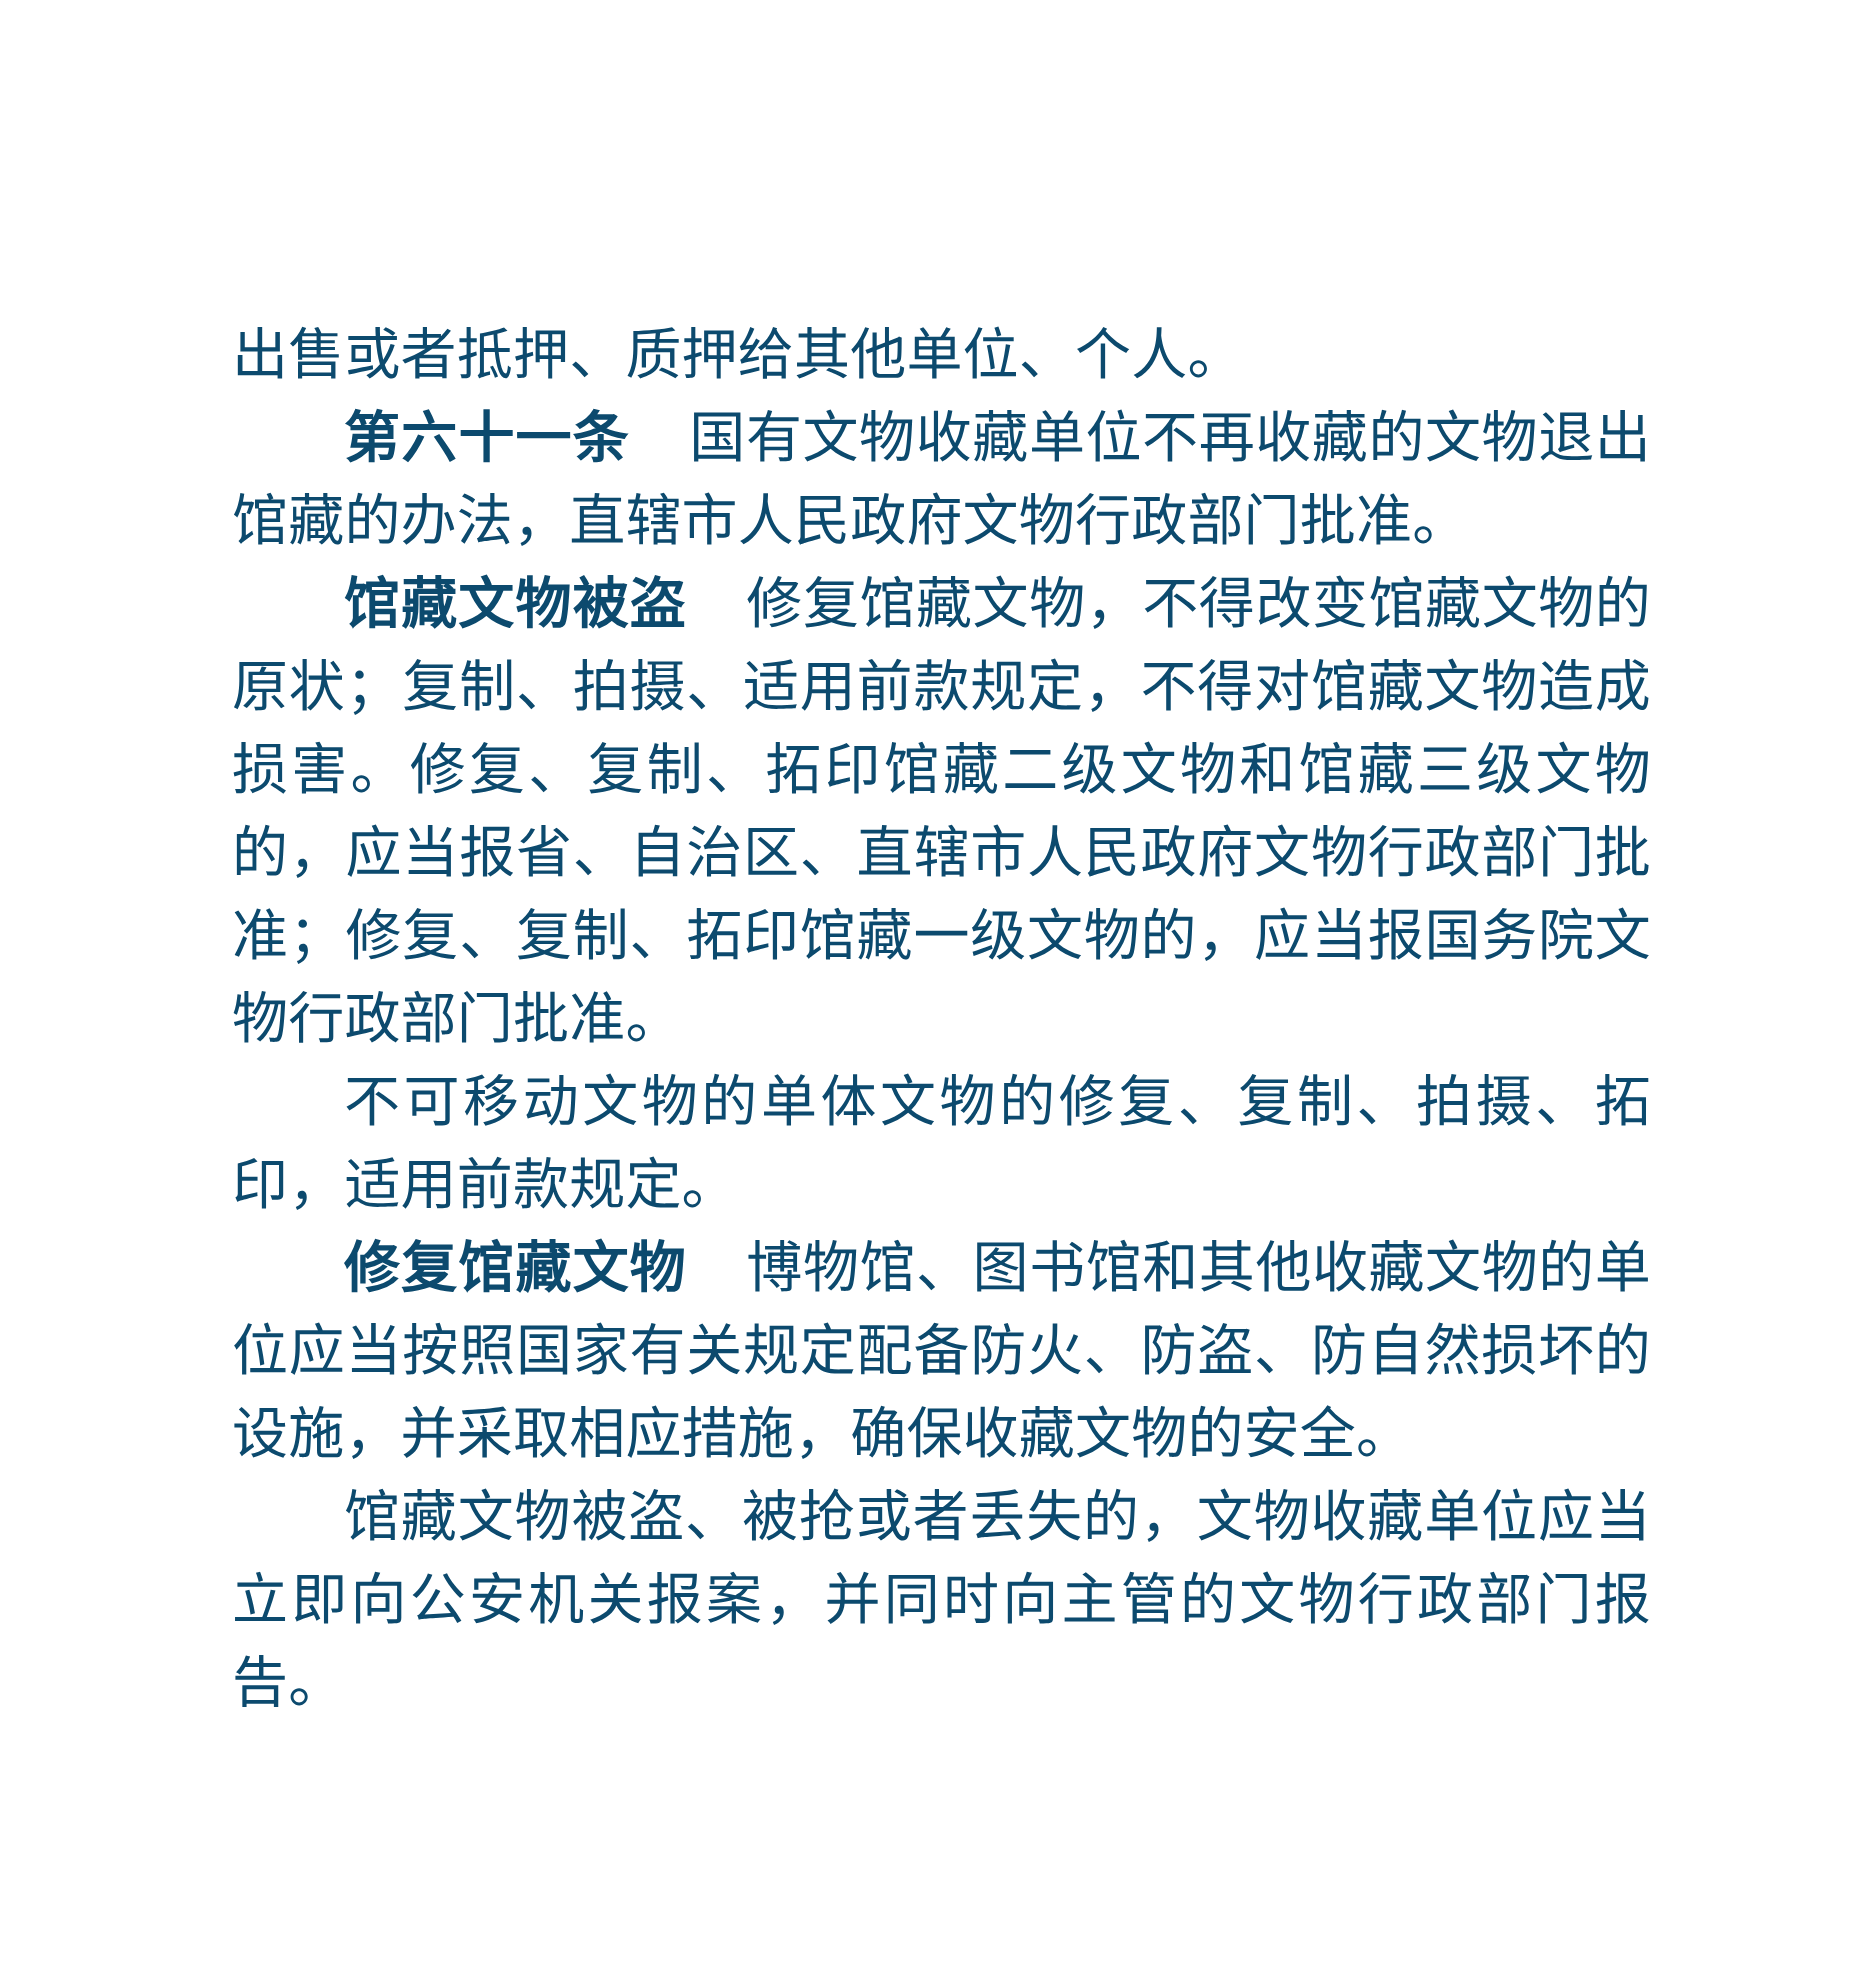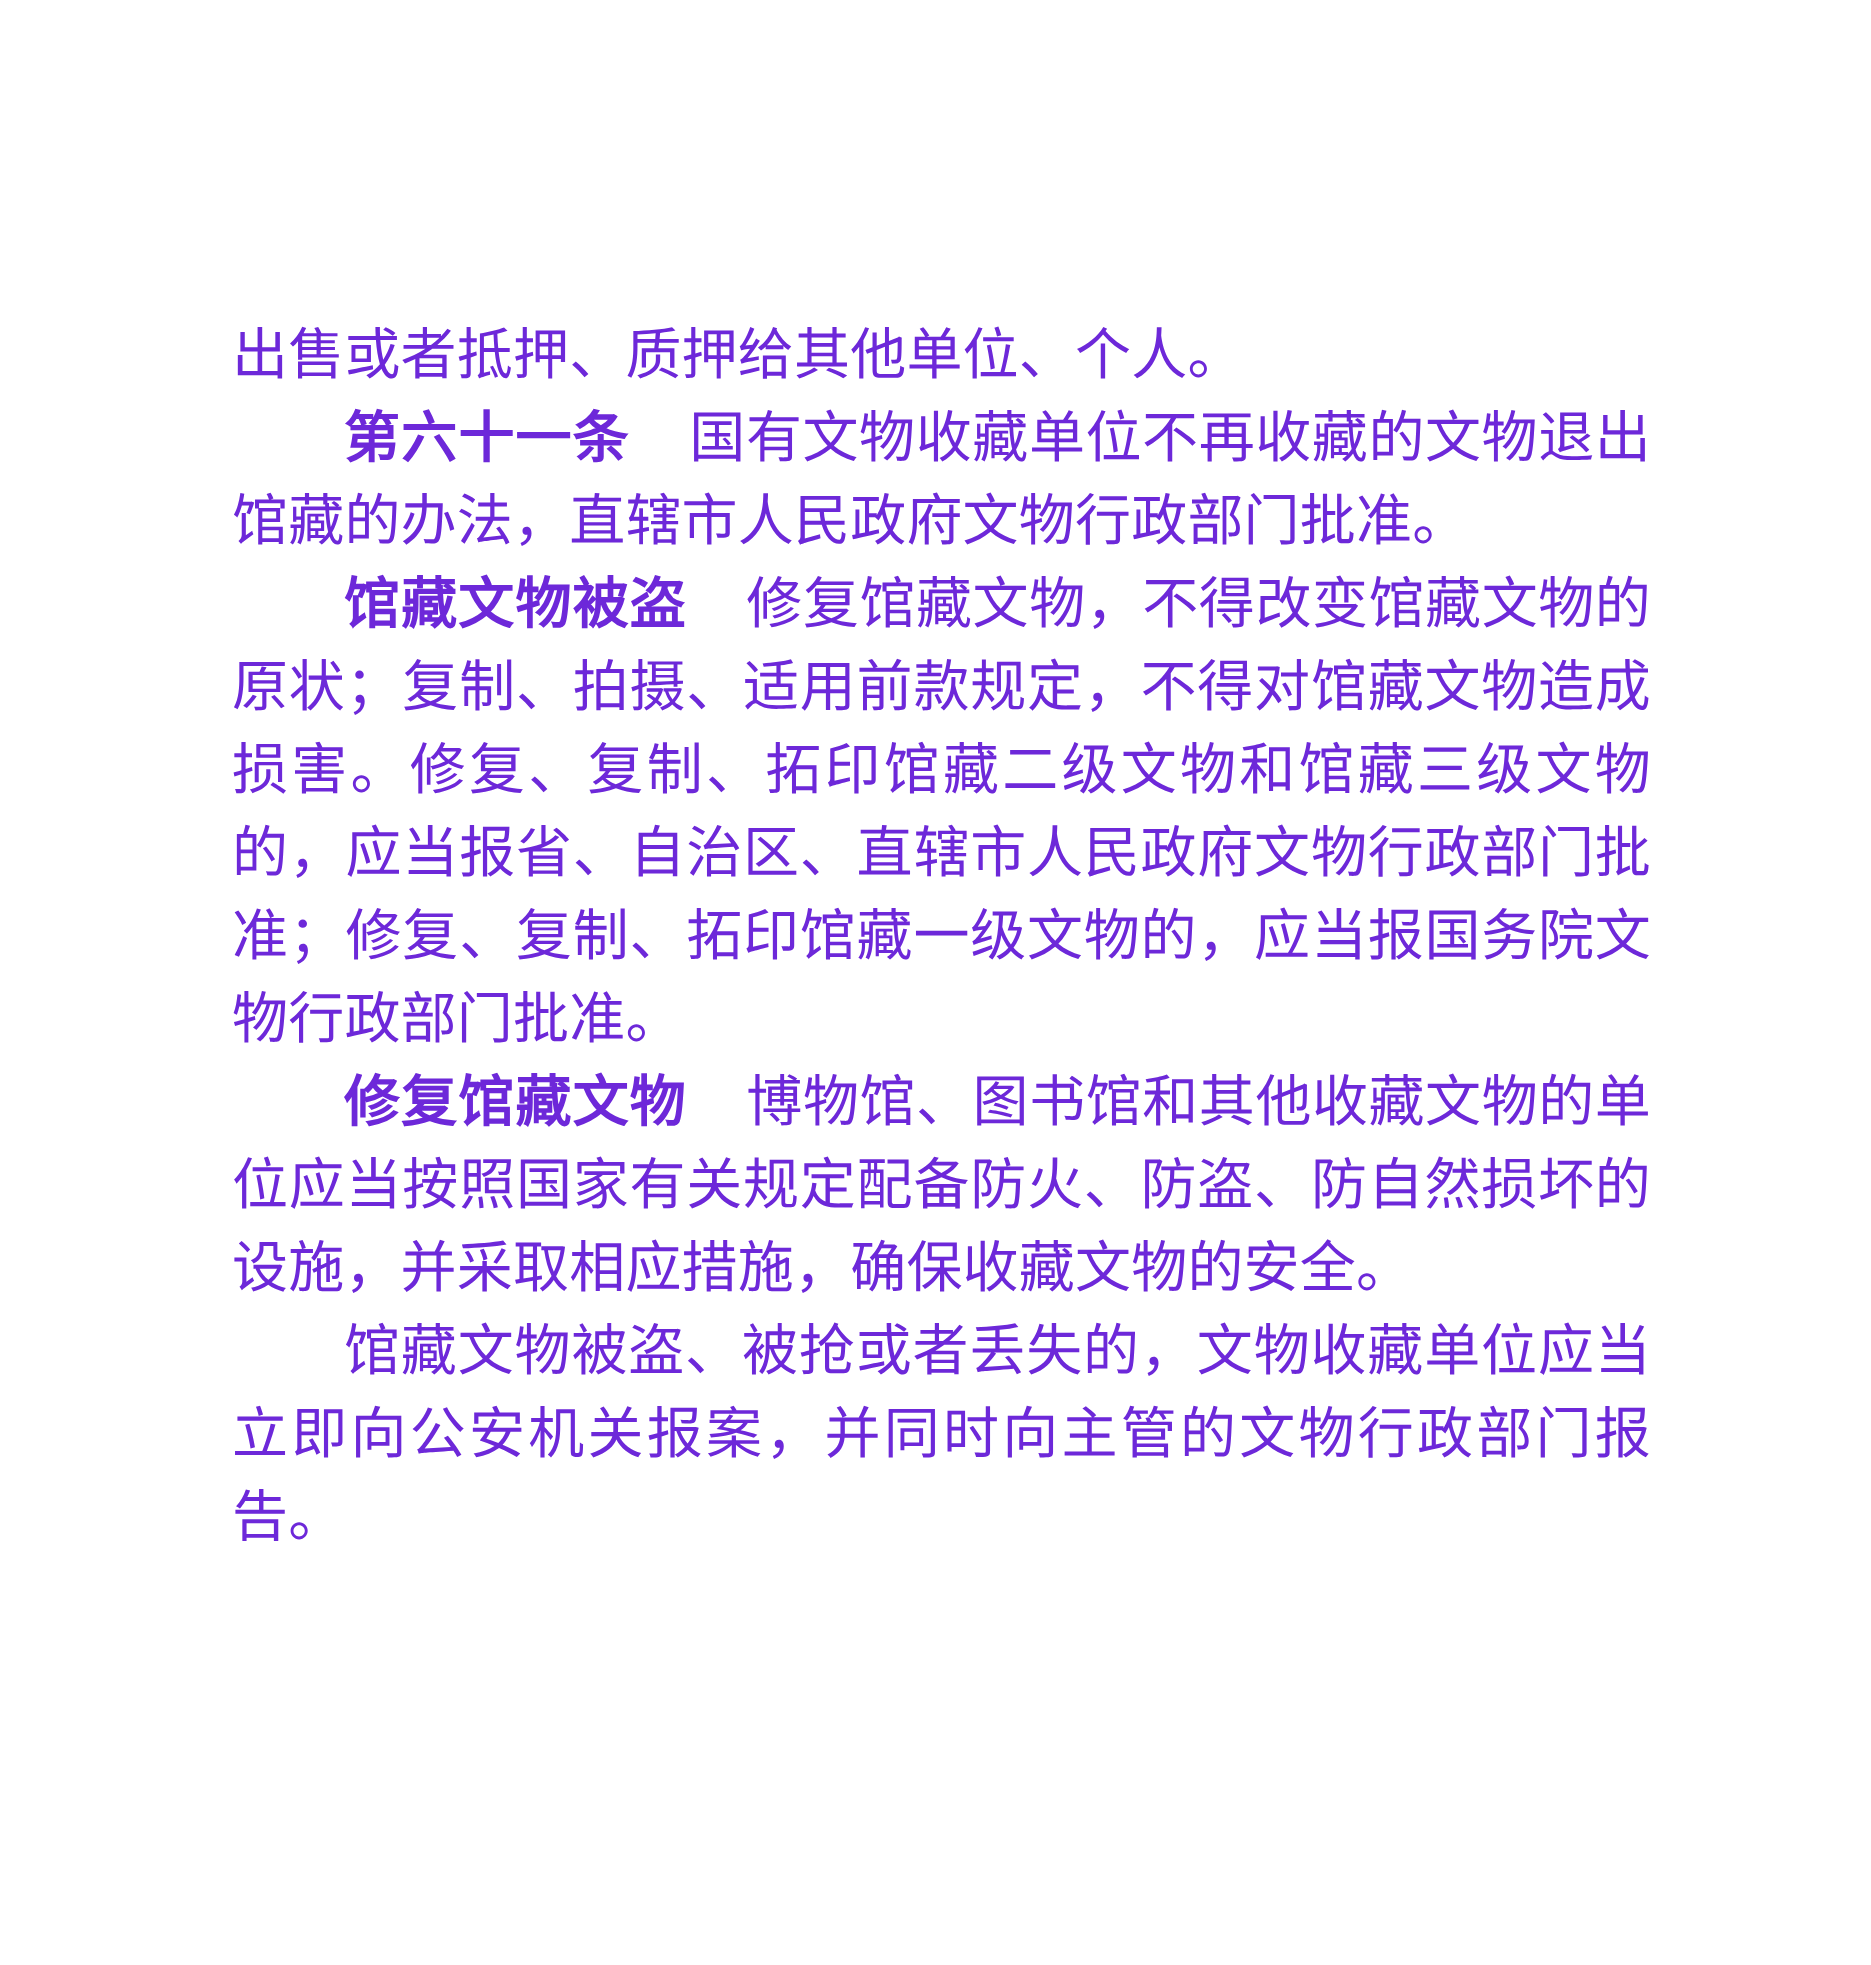--- a/index.html
+++ b/index.html
@@ -21,21 +21,21 @@
   }
   .text-column {
     position: absolute;
     left: 232px;
     top: 314px;
     width: 1419px;
   }
   .para {
     font-size: 56px;
     line-height: 83px;
-    color: #6d28d9;
+    color: #0c4a6e;
     text-align: justify;
     text-justify: inter-ideograph;
     letter-spacing: 0.2px;
     margin: 0;
     font-family: "Liberation Serif", "DejaVu Serif", serif;
   }
   .para.indent {
     text-indent: 112px;
   }
   .para .art-label {
@@ -59,20 +59,23 @@
     </p>
 
     <p class="para indent">
       <span class="art-label">第六十一条</span><span class="gap"></span><span>国有文物收藏单位不再收藏的文物退出馆藏的办法，直辖市人民政府文物行政部门批准。</span>
     </p>
 
     <p class="para indent">
       <span class="art-label">馆藏文物被盗</span><span class="gap"></span><span>修复馆藏文物，不得改变馆藏文物的原状；复制、拍摄、适用前款规定，不得对馆藏文物造成损害。修复、复制、拓印馆藏二级文物和馆藏三级文物的，应当报省、自治区、直辖市人民政府文物行政部门批准；修复、复制、拓印馆藏一级文物的，应当报国务院文物行政部门批准。</span>
     </p>
 
+    <p class="para indent">
+      <span>不可移动文物的单体文物的修复、复制、拍摄、拓印，适用前款规定。</span>
+    </p>
 
     <p class="para indent">
       <span class="art-label">修复馆藏文物</span><span class="gap"></span><span>博物馆、图书馆和其他收藏文物的单位应当按照国家有关规定配备防火、防盗、防自然损坏的设施，并采取相应措施，确保收藏文物的安全。</span>
     </p>
 
 
     <p class="para indent">
       <span>馆藏文物被盗、被抢或者丢失的，文物收藏单位应当立即向公安机关报案，并同时向主管的文物行政部门报告。</span>
     </p>
 

